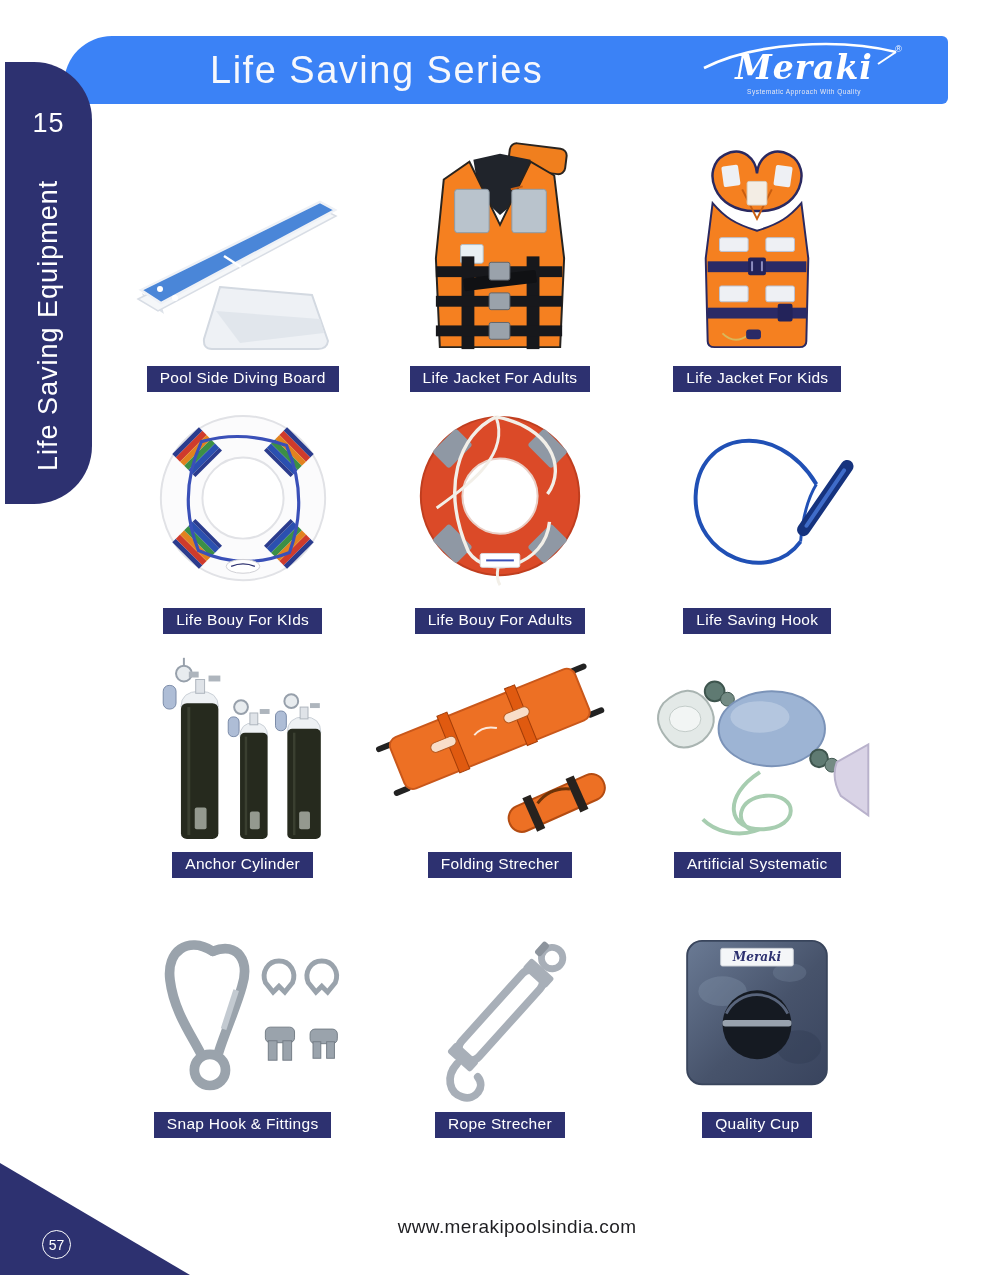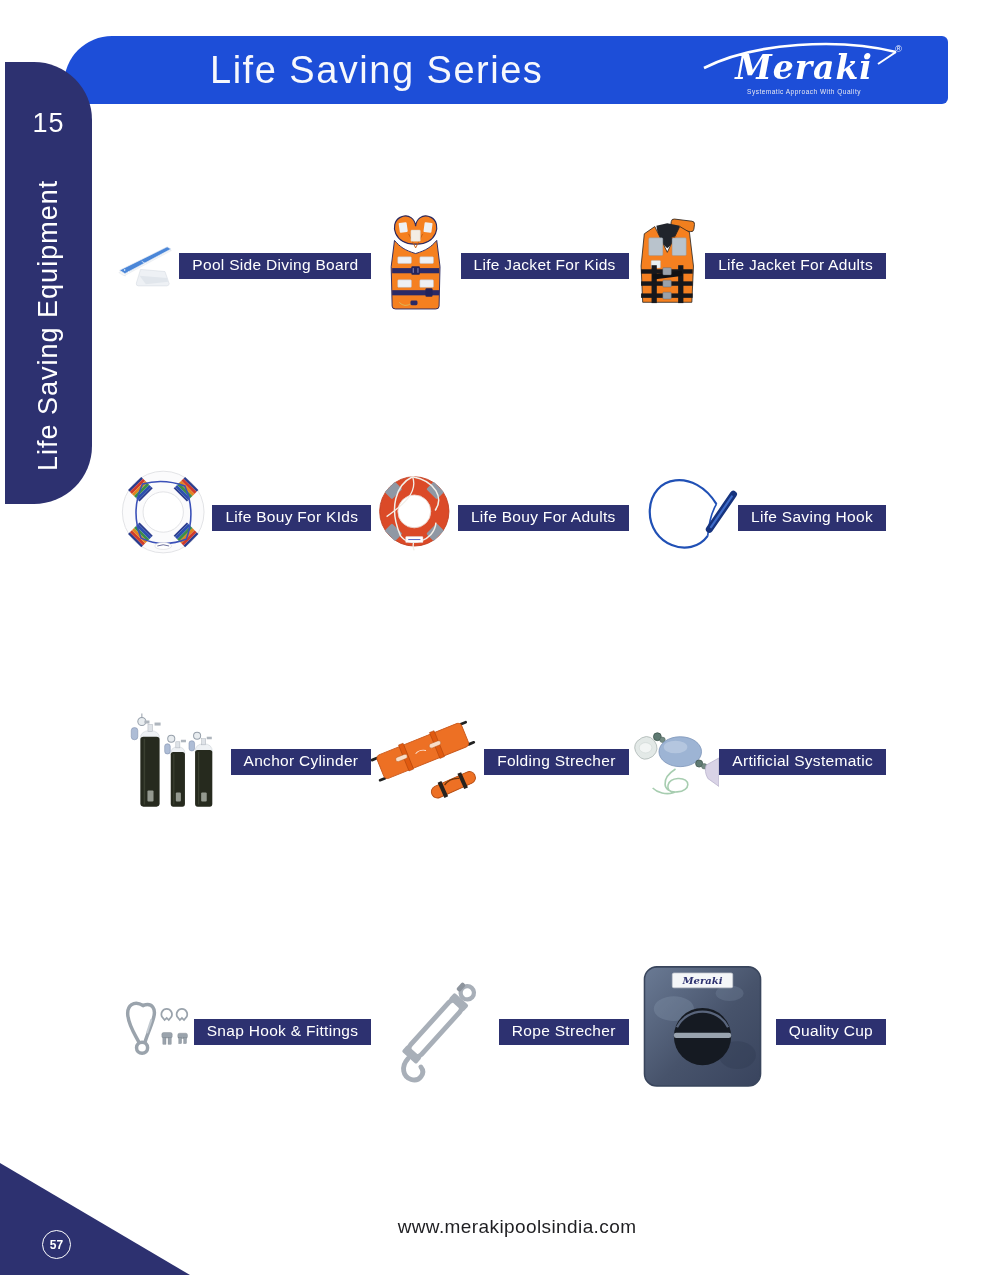--- a/index.html
+++ b/index.html
@@ -3,21 +3,21 @@
 <meta charset="utf-8">
 <style>
   html,body{margin:0;padding:0;}
   body{
     width:986px;height:1275px;position:relative;background:#ffffff;
     font-family:"Liberation Sans", sans-serif;overflow:hidden;
   }
   
   .banner{
     position:absolute;left:64px;top:36px;width:884px;height:68px;
-    background:#1d4ed8;border-radius:48px 6px 6px 6px;
+    background:#3b82f6;border-radius:48px 6px 6px 6px;
   }
   .page-title{
     position:absolute;left:146px;top:0;height:68px;display:flex;align-items:center;
     color:#f7f8fc;font-size:38px;font-weight:500;letter-spacing:1.5px;margin:0;
   }
   .brand{position:absolute;right:34px;top:2px;width:220px;height:64px;}
   .brand-swoosh{position:absolute;left:6px;top:0px;}
   .brand-name{
     position:absolute;left:0;right:0;top:10px;text-align:center;
     font-family:"DejaVu Serif", serif;font-style:italic;font-weight:bold;
@@ -40,36 +40,36 @@
     writing-mode:vertical-rl;transform:rotate(180deg);
     color:#fff;font-size:27px;letter-spacing:1px;margin-bottom:6px;margin-top:14px;
   }
   
   .row{position:absolute;left:114px;width:772px;display:flex;}
   .row1{top:140px;height:252px;}
   .row2{top:402px;height:232px;}
   .row3{top:646px;height:232px;}
   .row4{top:926px;height:212px;}
   .cell{
-    flex:1;display:flex;flex-direction:row;align-items:center;
+    flex:1;display:flex;flex-direction:column;align-items:center;
     justify-content:flex-end;min-width:0;
   }
   .art{margin-bottom:9px;}
   .plabel{
     background:#2d3170;color:#ffffff;font-size:15.5px;letter-spacing:.3px;
     padding:3px 13px 5px;white-space:nowrap;
   }
   
   .corner-triangle{
     position:absolute;left:0;top:1163px;width:190px;height:112px;background:#2d3170;
     clip-path:polygon(0 0,100% 100%,0 100%);
   }
   .page-circle{
     position:absolute;left:42px;top:1230px;width:27px;height:27px;border:1.5px solid #ffffff;
-    border-radius:50%;color:#ffffff;font-size:12px;font-weight:bold;
+    border-radius:50%;color:#ffffff;font-size:14px;font-weight:normal;
     display:flex;align-items:center;justify-content:center;
   }
   .footer-url{
     position:absolute;left:0;right:0;top:1216px;text-align:center;
     color:#1f1f22;font-size:19px;font-weight:500;letter-spacing:.4px;margin-left:48px;
   }
 </style>
 </head>
 <body>
 
@@ -98,20 +98,42 @@
       <path d="M100,126 L192,134 L208,180 Q207,188 198,188 L92,188 Q83,188 84,178 Z" fill="#eef1f5" stroke="#d3d9e1" stroke-width="2"></path>
       <path d="M96,150 L200,158 L204,172 L120,182 Z" fill="#e1e6ec"></path>
       <polygon points="22,132 42,146 44,153 24,139" fill="#dde2e9"></polygon>
       <polygon points="18,138 202,48 216,55 38,150" fill="#f5f7f9" stroke="#d8dde5" stroke-width="1.5"></polygon>
       <polygon points="21,129 200,41 215,49 41,142" fill="#4a86d8" stroke="#eef1f6" stroke-width="2.5"></polygon>
       <line x1="104" y1="95" x2="121" y2="106" stroke="#ffffff" stroke-width="2.5"></line>
       <circle cx="40" cy="128" r="3" fill="#ffffff"></circle>
       <circle cx="55" cy="137" r="3" fill="#ffffff"></circle>
     </svg>
     <div class="plabel">Pool Side Diving Board</div>
+  </div>
+
+  <div class="cell">
+    <svg class="art" width="192" height="222" viewBox="0 0 190 220">
+      <rect x="104" y="6" width="58" height="26" rx="7" fill="#f07f1e" stroke="#2a2420" stroke-width="2" transform="rotate(7 133 19)"></rect>
+      <path d="M68,20 L95,14 L126,20 L116,58 L95,76 L74,56 Z" fill="#20242b"></path>
+      <path d="M38,40 L30,120 L34,210 L156,210 L160,120 L150,36 L126,22 L95,86 L64,22 Z" fill="#f58020" stroke="#27231f" stroke-width="2"></path>
+      <rect x="49" y="50" width="35" height="44" rx="3" fill="#b9c3cc" stroke="#8d99a5"></rect>
+      <rect x="107" y="50" width="35" height="44" rx="3" fill="#b9c3cc" stroke="#8d99a5"></rect>
+      <rect x="55" y="106" width="23" height="19" rx="2" fill="#e9f0f3" stroke="#b0bcc6"></rect>
+      <rect x="56" y="118" width="13" height="94" fill="#17181c"></rect>
+      <rect x="122" y="118" width="13" height="94" fill="#17181c"></rect>
+      <rect x="30" y="128" width="128" height="11" fill="#17181c"></rect>
+      <rect x="30" y="158" width="128" height="11" fill="#17181c"></rect>
+      <rect x="30" y="188" width="128" height="11" fill="#17181c"></rect>
+      <rect x="58" y="136" width="74" height="13" rx="2" fill="#101114" transform="rotate(-7 95 142)"></rect>
+      <rect x="84" y="124" width="21" height="18" rx="2" fill="#9aa2ab" stroke="#5f666e"></rect>
+      <rect x="84" y="155" width="21" height="17" rx="2" fill="#9aa2ab" stroke="#5f666e"></rect>
+      <rect x="84" y="185" width="21" height="17" rx="2" fill="#9aa2ab" stroke="#5f666e"></rect>
+      <path d="M106,50 L118,47" stroke="#c85d10" stroke-width="2"></path>
+    </svg>
+    <div class="plabel">Life Jacket For Adults</div>
   </div>
 
   <div class="cell">
     <svg class="art" width="192" height="222" viewBox="0 0 190 220">
       <path d="M95,72 C50,74 38,28 62,15 C81,5 94,20 95,34 C96,20 109,5 128,15 C152,28 140,74 95,72 Z" fill="#f58020" stroke="#2a2960" stroke-width="2.5"></path>
       <rect x="60" y="26" width="17" height="21" rx="2" fill="#eef0f4" transform="rotate(-8 68 36)"></rect>
       <rect x="113" y="26" width="17" height="21" rx="2" fill="#eef0f4" transform="rotate(8 121 36)"></rect>
       <path d="M50,64 L43,120 L45,204 Q45,210 52,210 L138,210 Q145,210 145,204 L147,120 L140,64 C128,78 118,85 95,92 C72,85 62,78 50,64 Z" fill="#f58020" stroke="#2a2960" stroke-width="2"></path>
       <path d="M80,50 L95,80 L110,50" fill="none" stroke="#c85d10" stroke-width="2"></path>
       <rect x="85" y="42" width="20" height="24" rx="2" fill="#f3ede4" stroke="#d8cfc0"></rect>
@@ -123,42 +145,20 @@
       <line x1="100" y1="123" x2="100" y2="133" stroke="#8d8dc0" stroke-width="2"></line>
       <rect x="57" y="148" width="29" height="16" rx="2" fill="#eef0f4" stroke="#b9c2d4"></rect>
       <rect x="104" y="148" width="29" height="16" rx="2" fill="#eef0f4" stroke="#b9c2d4"></rect>
       <rect x="45" y="170" width="100" height="11" fill="#2a2a66"></rect>
       <rect x="116" y="166" width="15" height="18" rx="2" fill="#23235a"></rect>
       <path d="M60,196 Q72,208 86,198" fill="none" stroke="#d9b75a" stroke-width="2"></path>
       <rect x="84" y="192" width="15" height="10" rx="3" fill="#2a2a66"></rect>
     </svg>
     <div class="plabel">Life Jacket For Kids</div>
   </div>
-
-  <div class="cell">
-    <svg class="art" width="192" height="222" viewBox="0 0 190 220">
-      <rect x="104" y="6" width="58" height="26" rx="7" fill="#f07f1e" stroke="#2a2420" stroke-width="2" transform="rotate(7 133 19)"></rect>
-      <path d="M68,20 L95,14 L126,20 L116,58 L95,76 L74,56 Z" fill="#20242b"></path>
-      <path d="M38,40 L30,120 L34,210 L156,210 L160,120 L150,36 L126,22 L95,86 L64,22 Z" fill="#f58020" stroke="#27231f" stroke-width="2"></path>
-      <rect x="49" y="50" width="35" height="44" rx="3" fill="#b9c3cc" stroke="#8d99a5"></rect>
-      <rect x="107" y="50" width="35" height="44" rx="3" fill="#b9c3cc" stroke="#8d99a5"></rect>
-      <rect x="55" y="106" width="23" height="19" rx="2" fill="#e9f0f3" stroke="#b0bcc6"></rect>
-      <rect x="56" y="118" width="13" height="94" fill="#17181c"></rect>
-      <rect x="122" y="118" width="13" height="94" fill="#17181c"></rect>
-      <rect x="30" y="128" width="128" height="11" fill="#17181c"></rect>
-      <rect x="30" y="158" width="128" height="11" fill="#17181c"></rect>
-      <rect x="30" y="188" width="128" height="11" fill="#17181c"></rect>
-      <rect x="58" y="136" width="74" height="13" rx="2" fill="#101114" transform="rotate(-7 95 142)"></rect>
-      <rect x="84" y="124" width="21" height="18" rx="2" fill="#9aa2ab" stroke="#5f666e"></rect>
-      <rect x="84" y="155" width="21" height="17" rx="2" fill="#9aa2ab" stroke="#5f666e"></rect>
-      <rect x="84" y="185" width="21" height="17" rx="2" fill="#9aa2ab" stroke="#5f666e"></rect>
-      <path d="M106,50 L118,47" stroke="#c85d10" stroke-width="2"></path>
-    </svg>
-    <div class="plabel">Life Jacket For Adults</div>
-  </div>
 </div>
 
 <div class="row row2">
 
   <div class="cell">
     <svg class="art" width="198" height="194" viewBox="0 0 200 196">
       <circle cx="100" cy="94" r="83" fill="#fbfbfc" stroke="#e1e2e6" stroke-width="2"></circle>
       <circle cx="100" cy="94" r="41" fill="#ffffff" stroke="#e1e2e6" stroke-width="2"></circle>
       <g transform="rotate(45 100 94)">
         <g transform="translate(100,94)">

